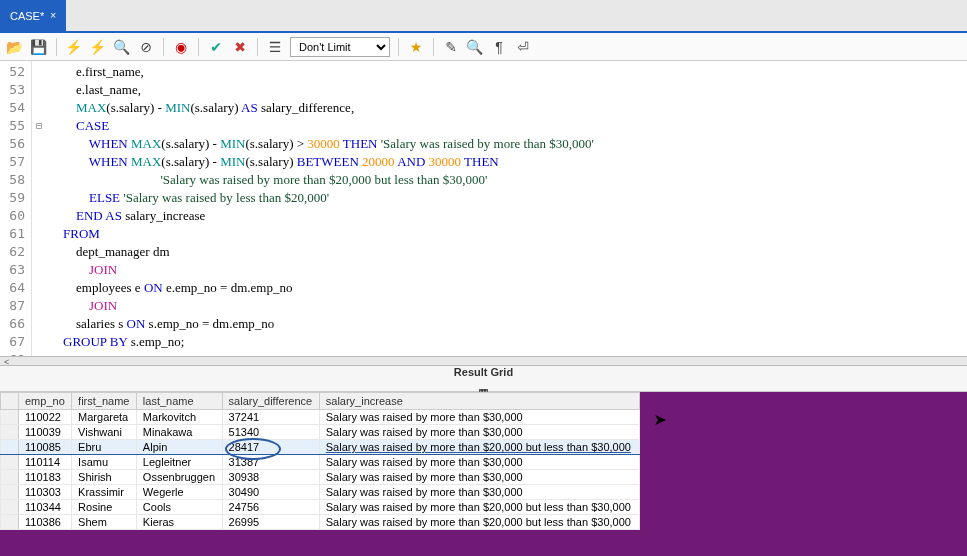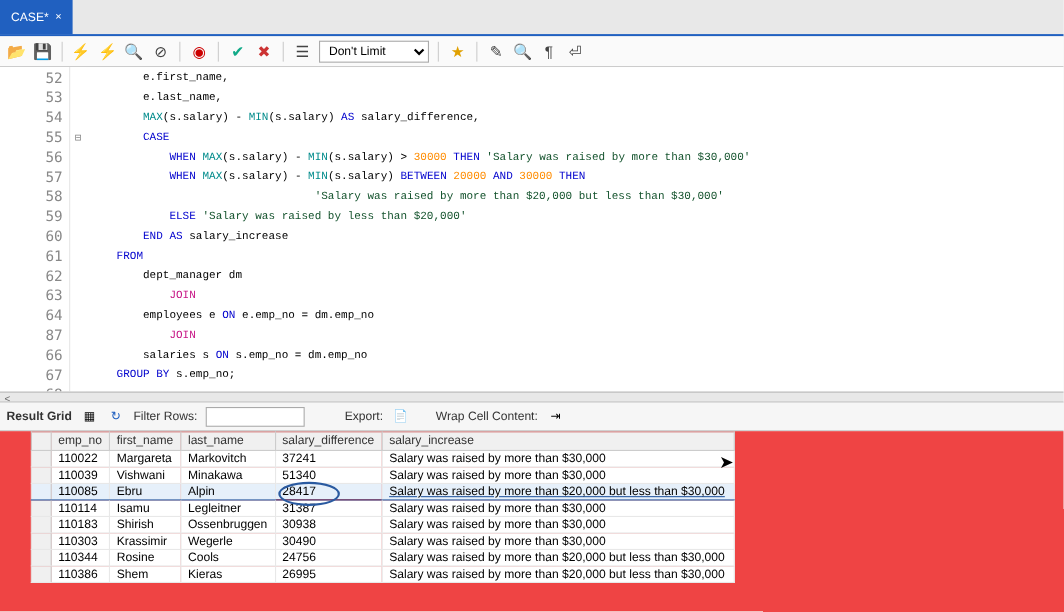--- a/index.html
+++ b/index.html
@@ -62,21 +62,21 @@
   width: 100px;
   height: 20px;
 }
 .editor-wrap {
   display: flex;
   background: #fff;
   height: 295px;
   overflow: hidden;
 }
 .gutter {
-  width: 64px;
+  width: 32px;
   background: #fff;
   border-right: 1px solid #e0e0e0;
   text-align: right;
   padding: 2px 6px 0 0;
   font-family: Consolas, monospace;
   font-size: 13px;
   color: #888;
   line-height: 18px;
 }
 .fold-gutter {
@@ -84,22 +84,22 @@
   background: #fff;
   padding-top: 2px;
   font-family: Consolas, monospace;
   font-size: 10px;
   color: #888;
   line-height: 18px;
   text-align: center;
 }
 .code {
   flex: 1;
-  font-family: Liberation Mono, monospace;
-  font-size: 10px;
+  font-family: Liberation Serif, serif;
+  font-size: 13px;
   line-height: 18px;
   padding: 2px 0 0 4px;
   white-space: pre;
   color: #000;
 }
 .code .line { height: 18px; }
 .kw-blue { color: #0000cd; }
 .kw-teal { color: #008b8b; }
 .kw-magenta { color: #c71585; }
 .num { color: #ff8c00; }
@@ -117,41 +117,41 @@
 }
 .result-toolbar {
   background: #f6f6f6;
   border-bottom: 1px solid #ccc;
   height: 26px;
   display: flex;
   align-items: center;
   padding: 0 6px;
   gap: 8px;
   font-size: 11px;
+  flex-direction: column;
 }
 .result-toolbar input[type=text] {
   border: 1px solid #aaa;
   height: 18px;
   width: 90px;
   font-size: 11px;
   padding: 0 3px;
 }
 .result-toolbar .lbl { color: #333; }
 .mini-icon {
   width: 16px; height: 16px;
   display: inline-flex;
   align-items: center; justify-content: center;
   cursor: pointer;
 }
 .grid-wrap {
   flex: 1;
-  background: #ef4444;
+  background: #701a75;
   overflow: auto;
   position: relative;
-  padding-left: 28px;
 }
 .grid-table {
   border-collapse: collapse;
   font-size: 11px;
   width: 640px;
 }
 .grid-table th {
   background: #f0f0f0;
   border: 1px solid #ccc;
   padding: 2px 6px;

